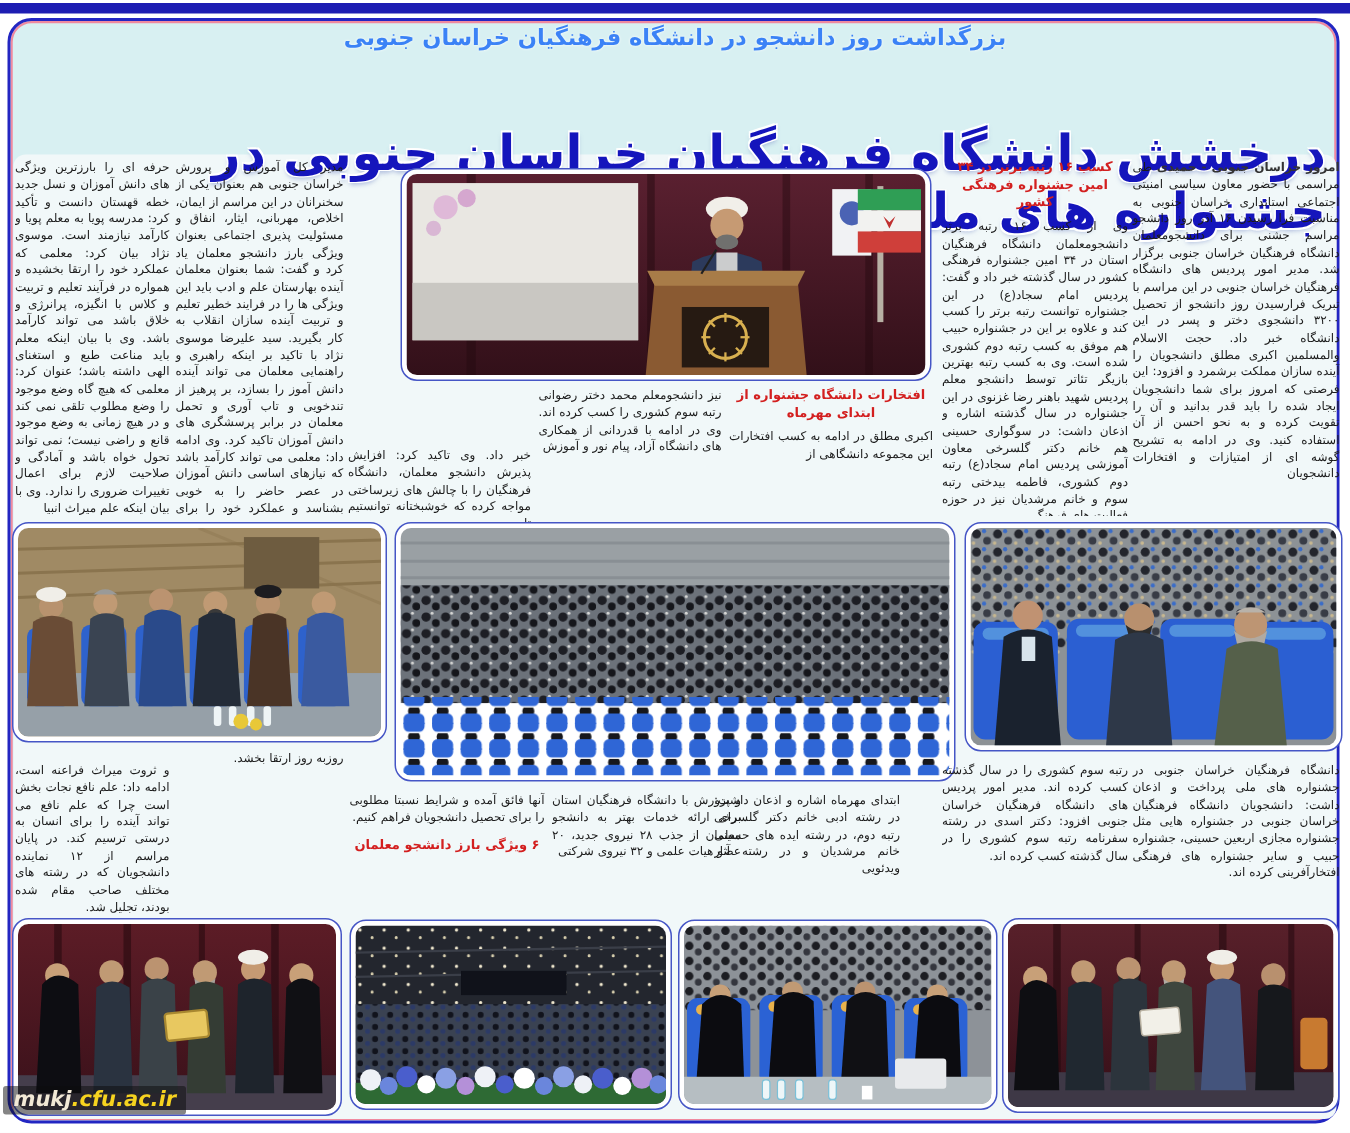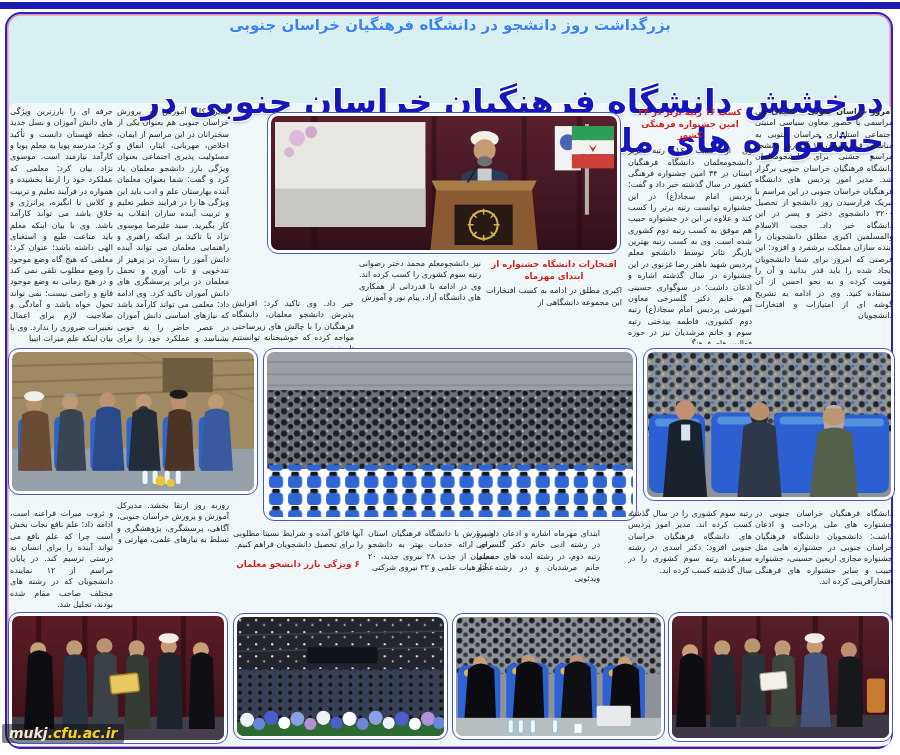--- a/index.html
+++ b/index.html
@@ -242,21 +242,20 @@
   </div>
   <div class="col" style="left:368px;top:528px;width:126px;height:84px;">
     <span>و پرورش با دانشگاه فرهنگیان استان برای ارائه خدمات بهتر به دانشجو معلمان از جذب ۲۸ نیروی جدید، ۲۰ عضو هیات علمی و ۳۲ نیروی شرکتی</span>
   </div>
   <div class="col" style="left:233px;top:528px;width:130px;height:84px;">
     <span>آنها فائق آمده و شرایط نسبتا مطلوبی را برای تحصیل دانشجویان فراهم کنیم.</span>
     <div class="redhead" style="margin-top:8px;">۶ ویژگی بارز دانشجو معلمان</div>
   </div>
   <div class="col" style="left:117px;top:500px;width:112px;height:112px;">
     <span>روزبه روز ارتقا بخشد.</span>
-    <span>مدیرکل آموزش و پرورش خراسان جنوبی، آگاهی، پرسشگری، پژوهشگری و تسلط به نیازهای علمی، مهارتی و</span>
   </div>
   <div class="col" style="left:10px;top:508px;width:103px;height:104px;">
     <span>و ثروت میراث فراعنه است، ادامه داد: علم نافع نجات بخش است چرا که علم نافع می تواند آینده را برای انسان به درستی ترسیم کند. در پایان مراسم از ۱۲ نماینده دانشجویان که در رشته های مختلف صاحب مقام شده بودند، تجلیل شد.</span>
   </div>
 
   <div class="photo" style="left:8px;top:612px;width:220px;height:132px;">
     <svg viewBox="0 0 211 123" preserveAspectRatio="none">
       <defs>
           <linearGradient id="cb1" x1="0" y1="0" x2="0" y2="1">
         <stop offset="0" stop-color="#5c1c26"></stop>

